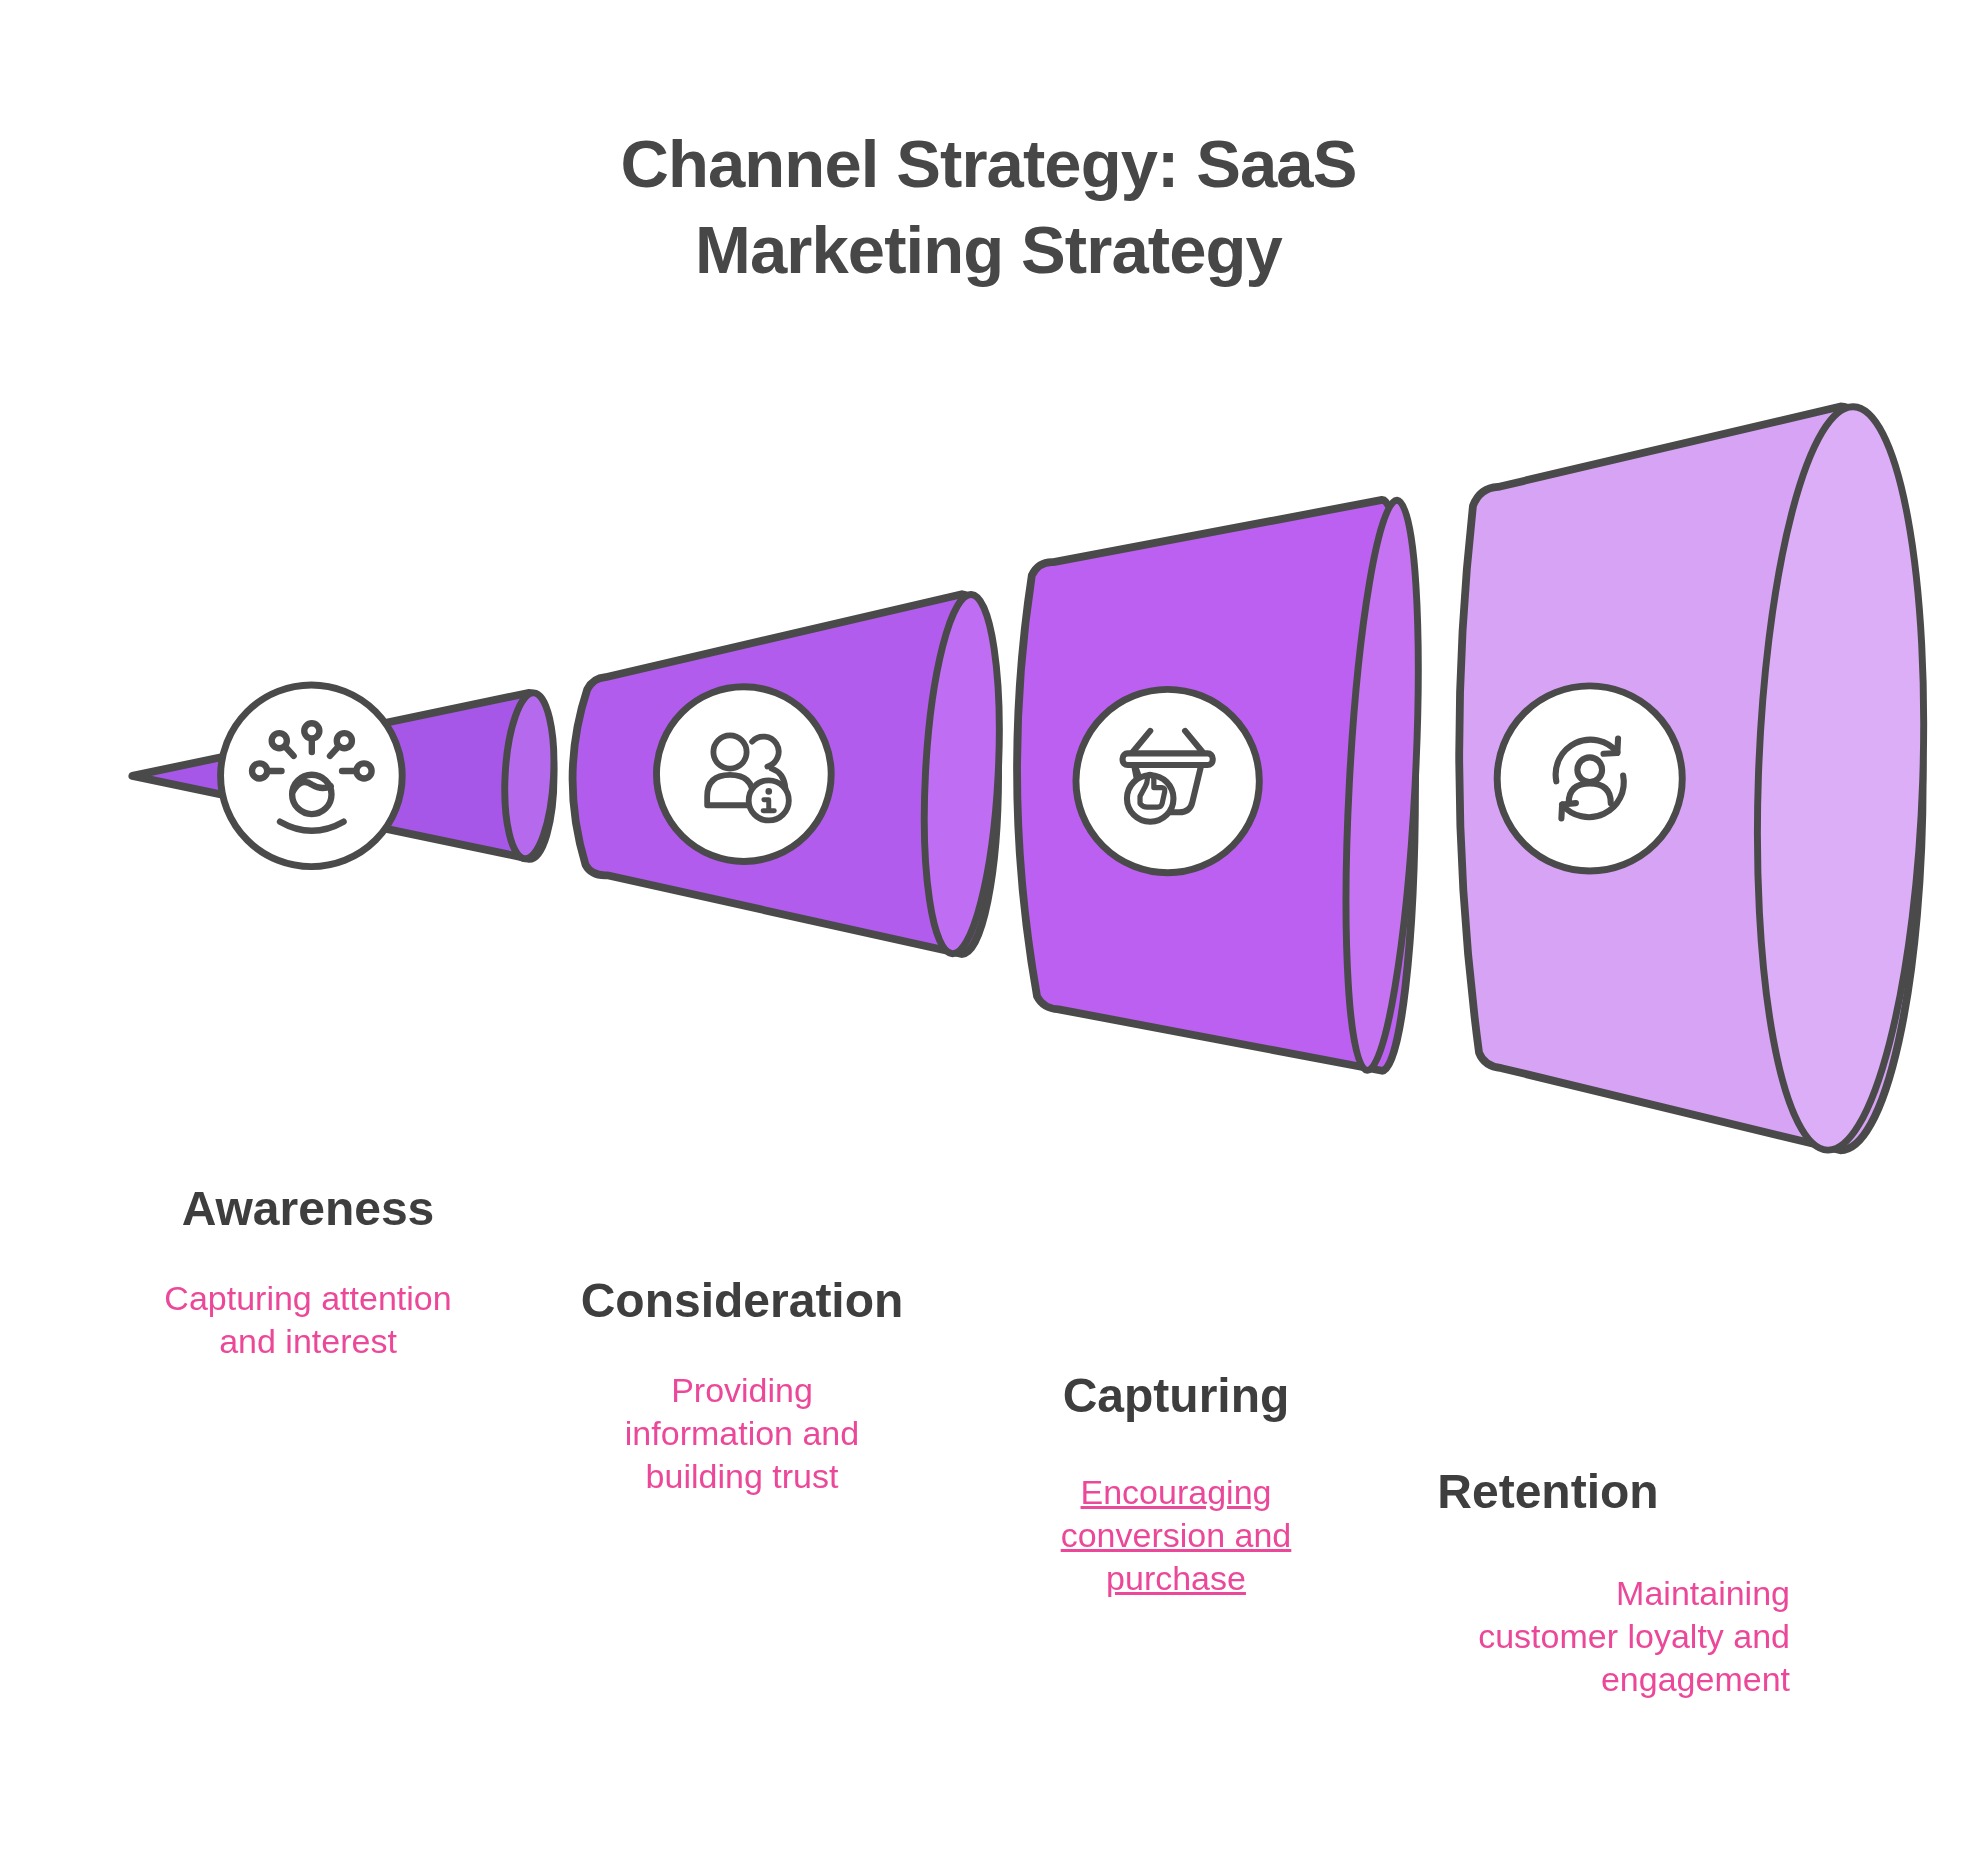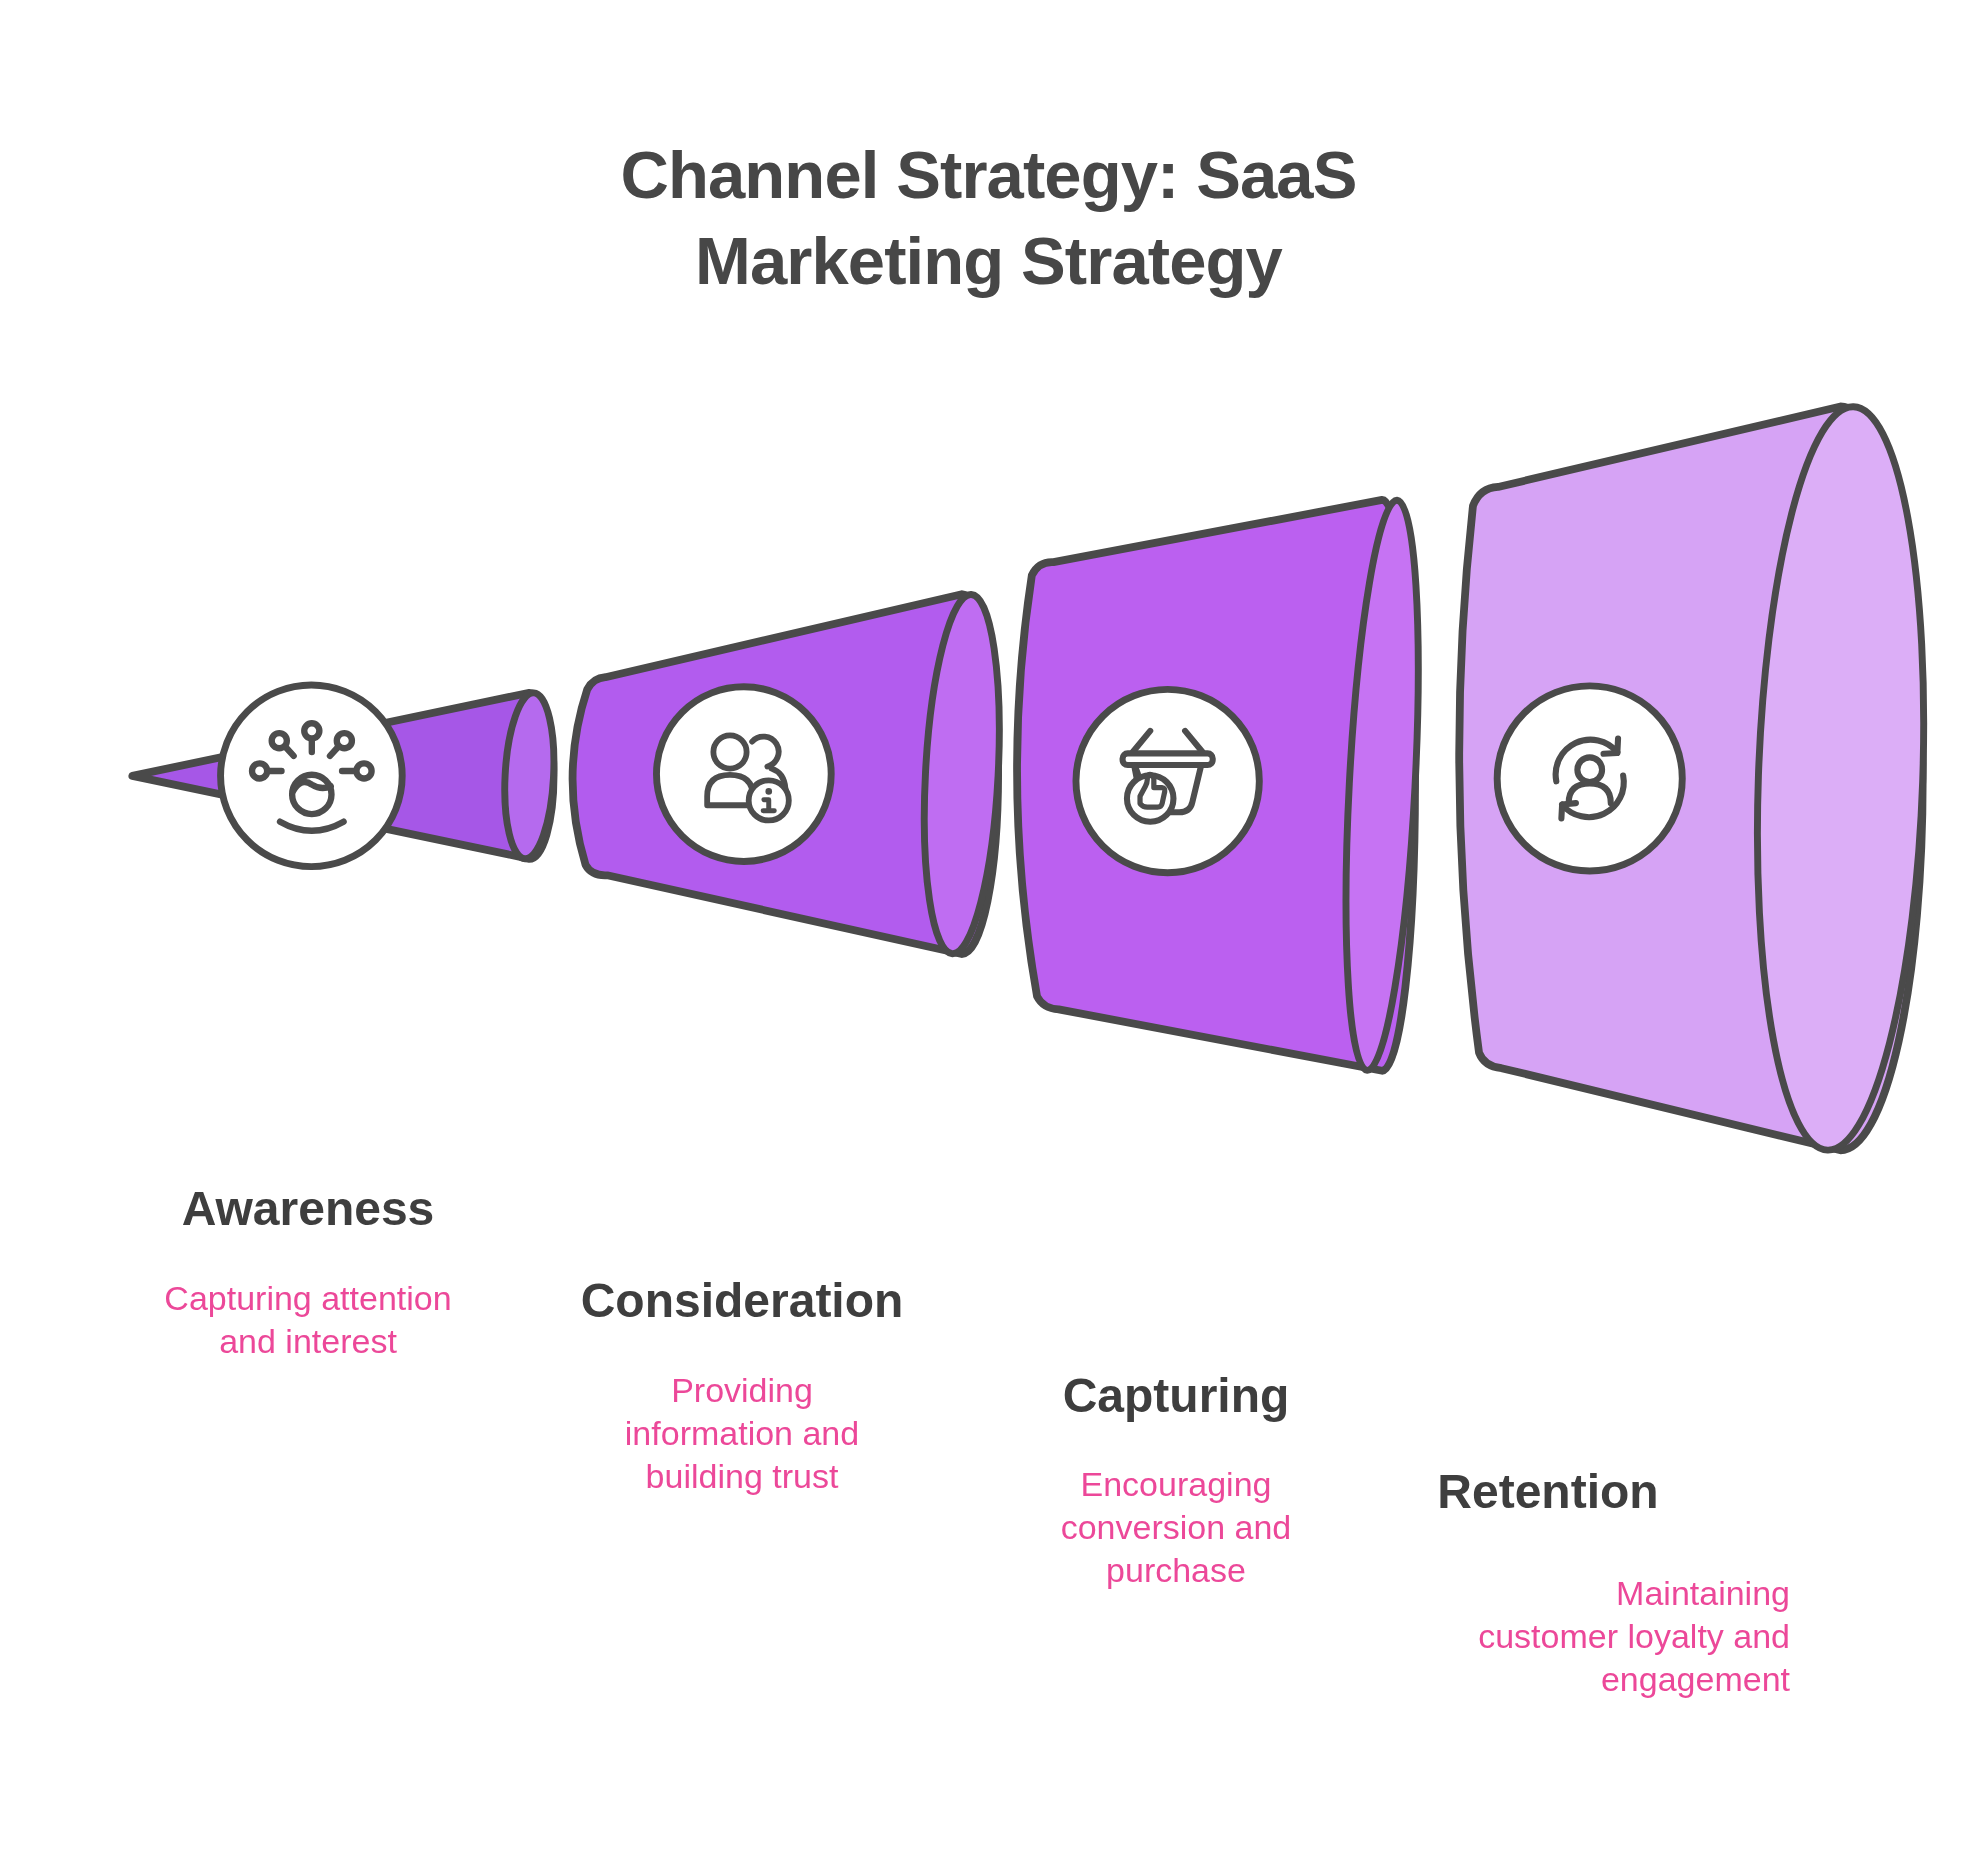--- a/index.html
+++ b/index.html
@@ -11,21 +11,21 @@
     width: 1985px;
     height: 1876px;
     position: relative;
     overflow: hidden;
     font-family: "Liberation Sans", sans-serif;
     color: #444;
   }
   .title {
     position: absolute;
     left: 513px;
-    top: 132px;
+    top: 121px;
     width: 951px;
     margin: 0;
     text-align: center;
     font-size: 67px;
     line-height: 86px;
     font-weight: 700;
     letter-spacing: -0.9px;
     color: #474747;
     white-space: pre-line;
   }
@@ -59,21 +59,21 @@
     font-weight: 400;
     color: #ec4899;
     white-space: pre-line;
   }
   
   #stage-awareness     { left: 66px;   top: 1184px; }
   #stage-awareness p   { top: 93px; }
   #stage-consideration { left: 500px;  top: 1276px; }
   #stage-consideration p { top: 93px; }
   #stage-decision      { left: 934px; top: 1371px; }
-  #stage-decision p    { top: 92px; }
+  #stage-decision p    { top: 100px; text-decoration: underline; }
   #stage-retention     { left: 1306px; top: 1467px; }
   #stage-retention p   { top: 105px; text-align: right; }
 </style>
 </head>
 <body>
 
 <h1 class="title">Channel Strategy: SaaS
 Marketing Strategy</h1>
 
 <svg class="funnel-svg" viewBox="0 0 2295 2169" aria-hidden="true">

